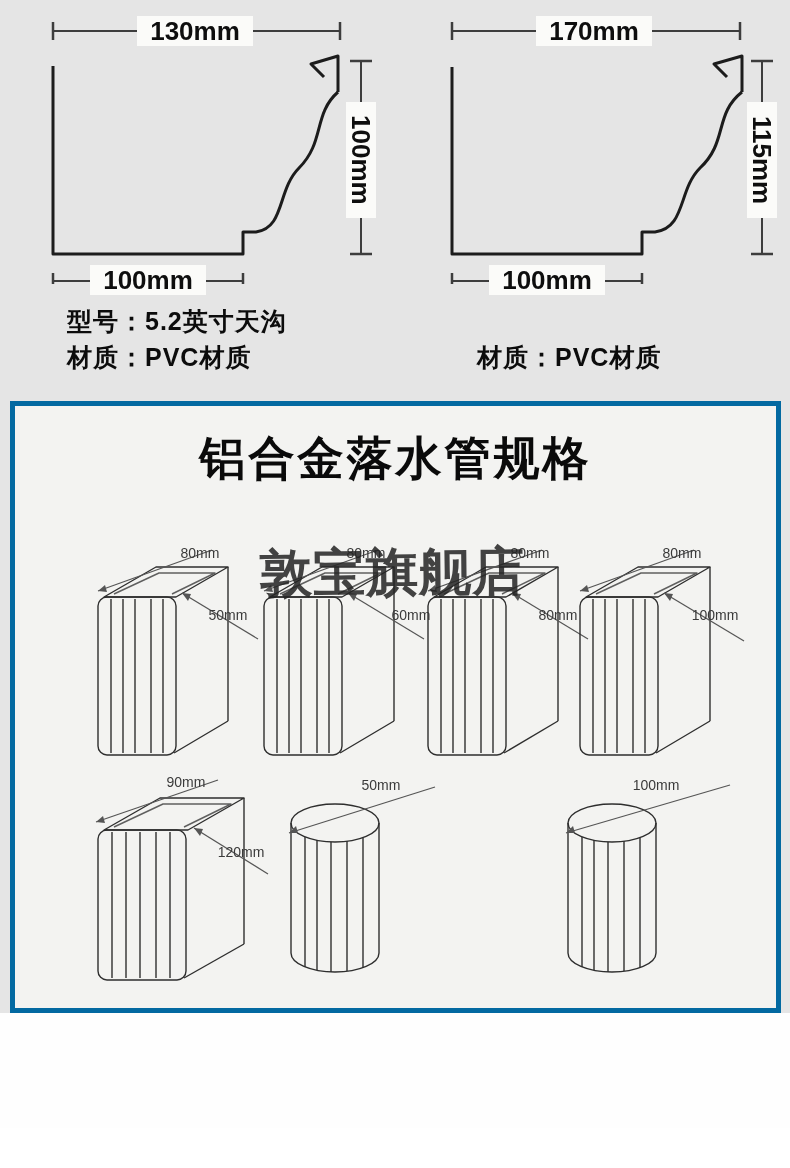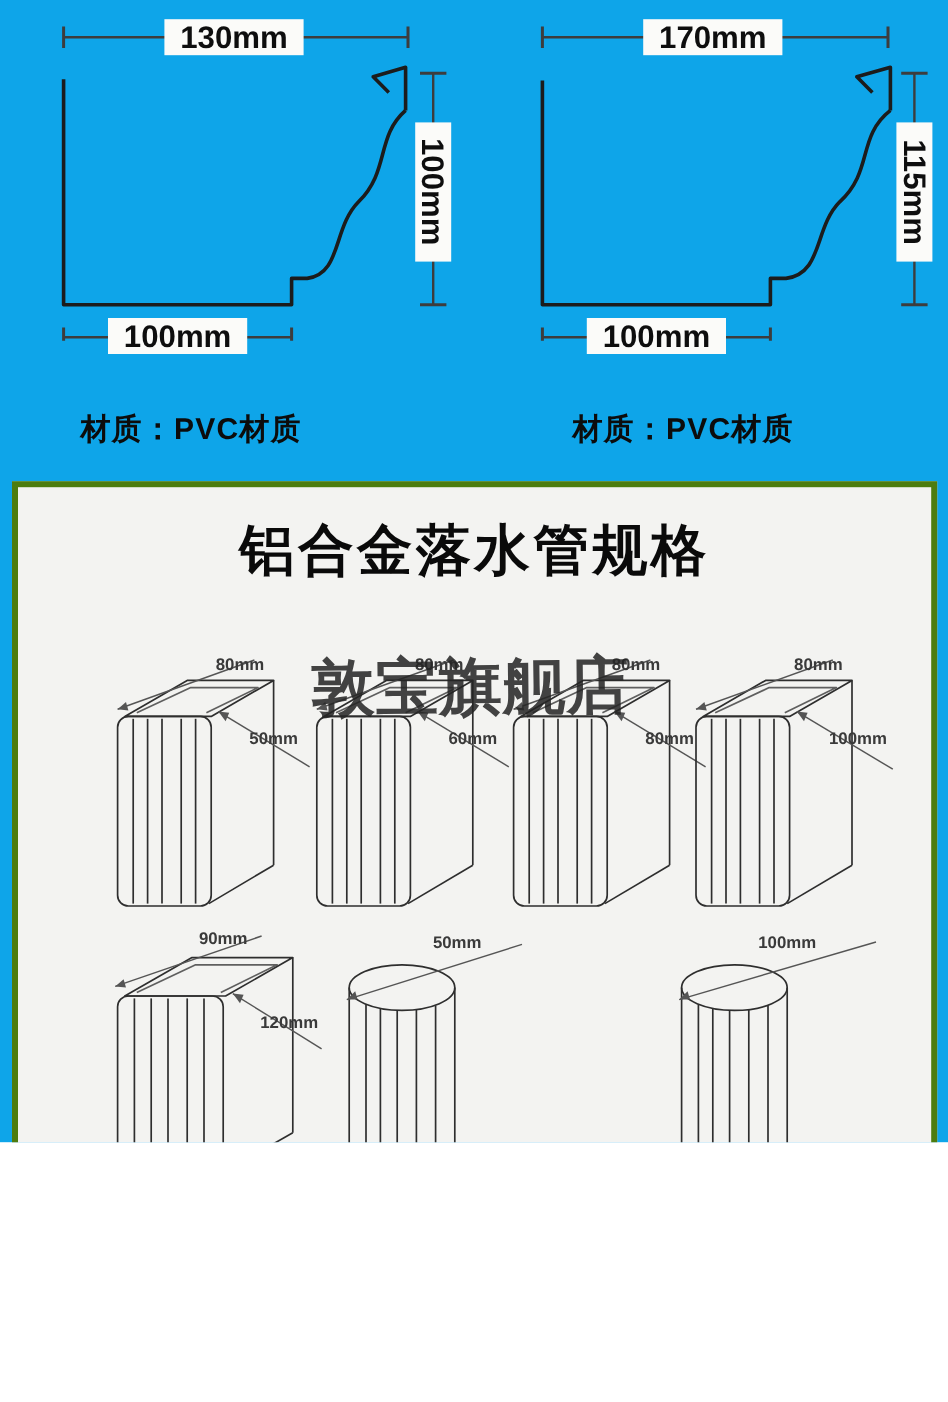--- a/index.html
+++ b/index.html
@@ -1,19 +1,19 @@
 <!DOCTYPE html>
 <html><head>
 <meta charset="utf-8">
 <style>
   * { margin:0; padding:0; box-sizing:border-box; }
   html,body { background:#ffffff; }
   .page {
-    position:relative; width:790px; height:952px;
-    background:#0ea5e9; overflow:hidden;
+    position:relative; width:790px; height:1128px;
+    background:#e5e5e5; overflow:hidden;
     font-family:"Liberation Sans", sans-serif; color:#111;
   }
   
   .gutter { position:absolute; }
   .gutter svg { position:absolute; left:0; top:0; }
   .dim {
     position:absolute; font-weight:bold; font-size:26px; color:#0e0e0e;
     background:#fbfbf9; text-align:center; line-height:30px; height:30px;
     letter-spacing:0px; white-space:nowrap;
   }
@@ -21,34 +21,33 @@
     writing-mode:vertical-rl; height:116px; width:30px; line-height:30px;
     text-align:center;
   }
   .spec-line {
     position:absolute; font-size:25px; font-weight:600; color:#0c0c0c;
     letter-spacing:1px; white-space:nowrap;
   }
   
   .spec-box {
     position:absolute; left:10px; top:401px; width:771px; height:612px;
-    border:5px solid #4d7c0f; background:#f3f3f1; z-index:1;
+    border:5px solid #0369a1; background:#f3f3f1; z-index:1;
   }
   .spec-title {
     position:absolute; left:0; right:0; top:22px; text-align:center;
     font-size:46px; font-weight:bold; color:#0a0a0a; letter-spacing:3px;
     white-space:nowrap;
   }
   
   .pipe { position:absolute; z-index:2; }
   .pipe svg { position:absolute; left:0; top:0; overflow:visible; }
   .plabel {
     position:absolute; font-size:14px; color:#3a3a3a; text-align:center;
     white-space:nowrap;
-    font-weight:bold;
   }
   
   .watermark {
     position:absolute; left:260px; top:538px; z-index:4;
     font-family:"DejaVu Serif", serif; font-weight:bold; font-size:52px;
     color:#242424; opacity:0.85; letter-spacing:1px; white-space:nowrap;
     transform:rotate(-0.6deg);
   }
   
   .bottom-strip {
@@ -88,20 +87,21 @@
       </g>
 
       <path d="M8,52 L8,240 L198,240 L198,218 L211,218
                C240,214 232,176 254,154
                C280,128 268,100 293,78" fill="none" stroke="#1c1c1c" stroke-width="3" stroke-linejoin="round"></path>
       <path d="M293,78 L293,42 L266,50 L279,63" fill="none" stroke="#1c1c1c" stroke-width="3" stroke-linejoin="round"></path>
     </svg>
     <div class="dim" style="left:92px; top:2px; width:116px;">130mm</div>
     <div class="dim dim-vert" style="left:301px; top:88px;">100mm</div>
     <div class="dim" style="left:45px; top:251px; width:116px;">100mm</div>
+    <div class="spec-line" style="left:22px; top:291px;">型号：5.2英寸天沟</div>
     <div class="spec-line" style="left:22px; top:327px;">材质：PVC材质</div>
   </div>
 
   <div class="gutter" style="left:440px; top:14px; width:360px; height:366px;">
     <svg width="360" height="270" viewBox="0 0 360 270">
       <g stroke="#3d3d3d" stroke-width="2">
         <line x1="12" y1="17" x2="300" y2="17"></line>
         <line x1="12" y1="8" x2="12" y2="26" stroke-width="2.5"></line>
         <line x1="300" y1="8" x2="300" y2="26" stroke-width="2.5"></line>
       </g>
@@ -174,21 +174,21 @@
       <g stroke="#555" stroke-width="1.2" fill="none">
         <line x1="4" y1="46" x2="118" y2="5"></line>
         <line x1="88" y1="48" x2="164" y2="94"></line>
       </g>
       <g fill="#555" stroke="none">
         <polygon points="4,46 13,47 11,40"></polygon>
         <polygon points="88,48 97,49 94,56"></polygon>
       </g>
     </svg>
     <div class="plabel" style="left:74px; top:0; width:64px;">80mm</div>
-    <div class="plabel" style="left:102px; top:62px; width:64px;">60mm</div>
+    <div class="plabel" style="left:119px; top:62px; width:64px;">60mm</div>
   </div>
 
   <div class="pipe" style="left:424px; top:545px; width:168px; height:215px;">
     <svg width="168" height="215" viewBox="0 0 168 215">
       <g stroke="#2e2e2e" stroke-width="1.4" fill="none" stroke-linejoin="round">
         <path d="M10,52 L62,22 L134,22 L82,52 Z"></path>
         <path d="M20,49 L65,28 L121,28 L78,49" opacity="0.75"></path>
         <rect x="4" y="52" width="78" height="158" rx="9"></rect>
         <line x1="134" y1="22" x2="134" y2="176"></line>
         <line x1="80" y1="208" x2="134" y2="176"></line>

